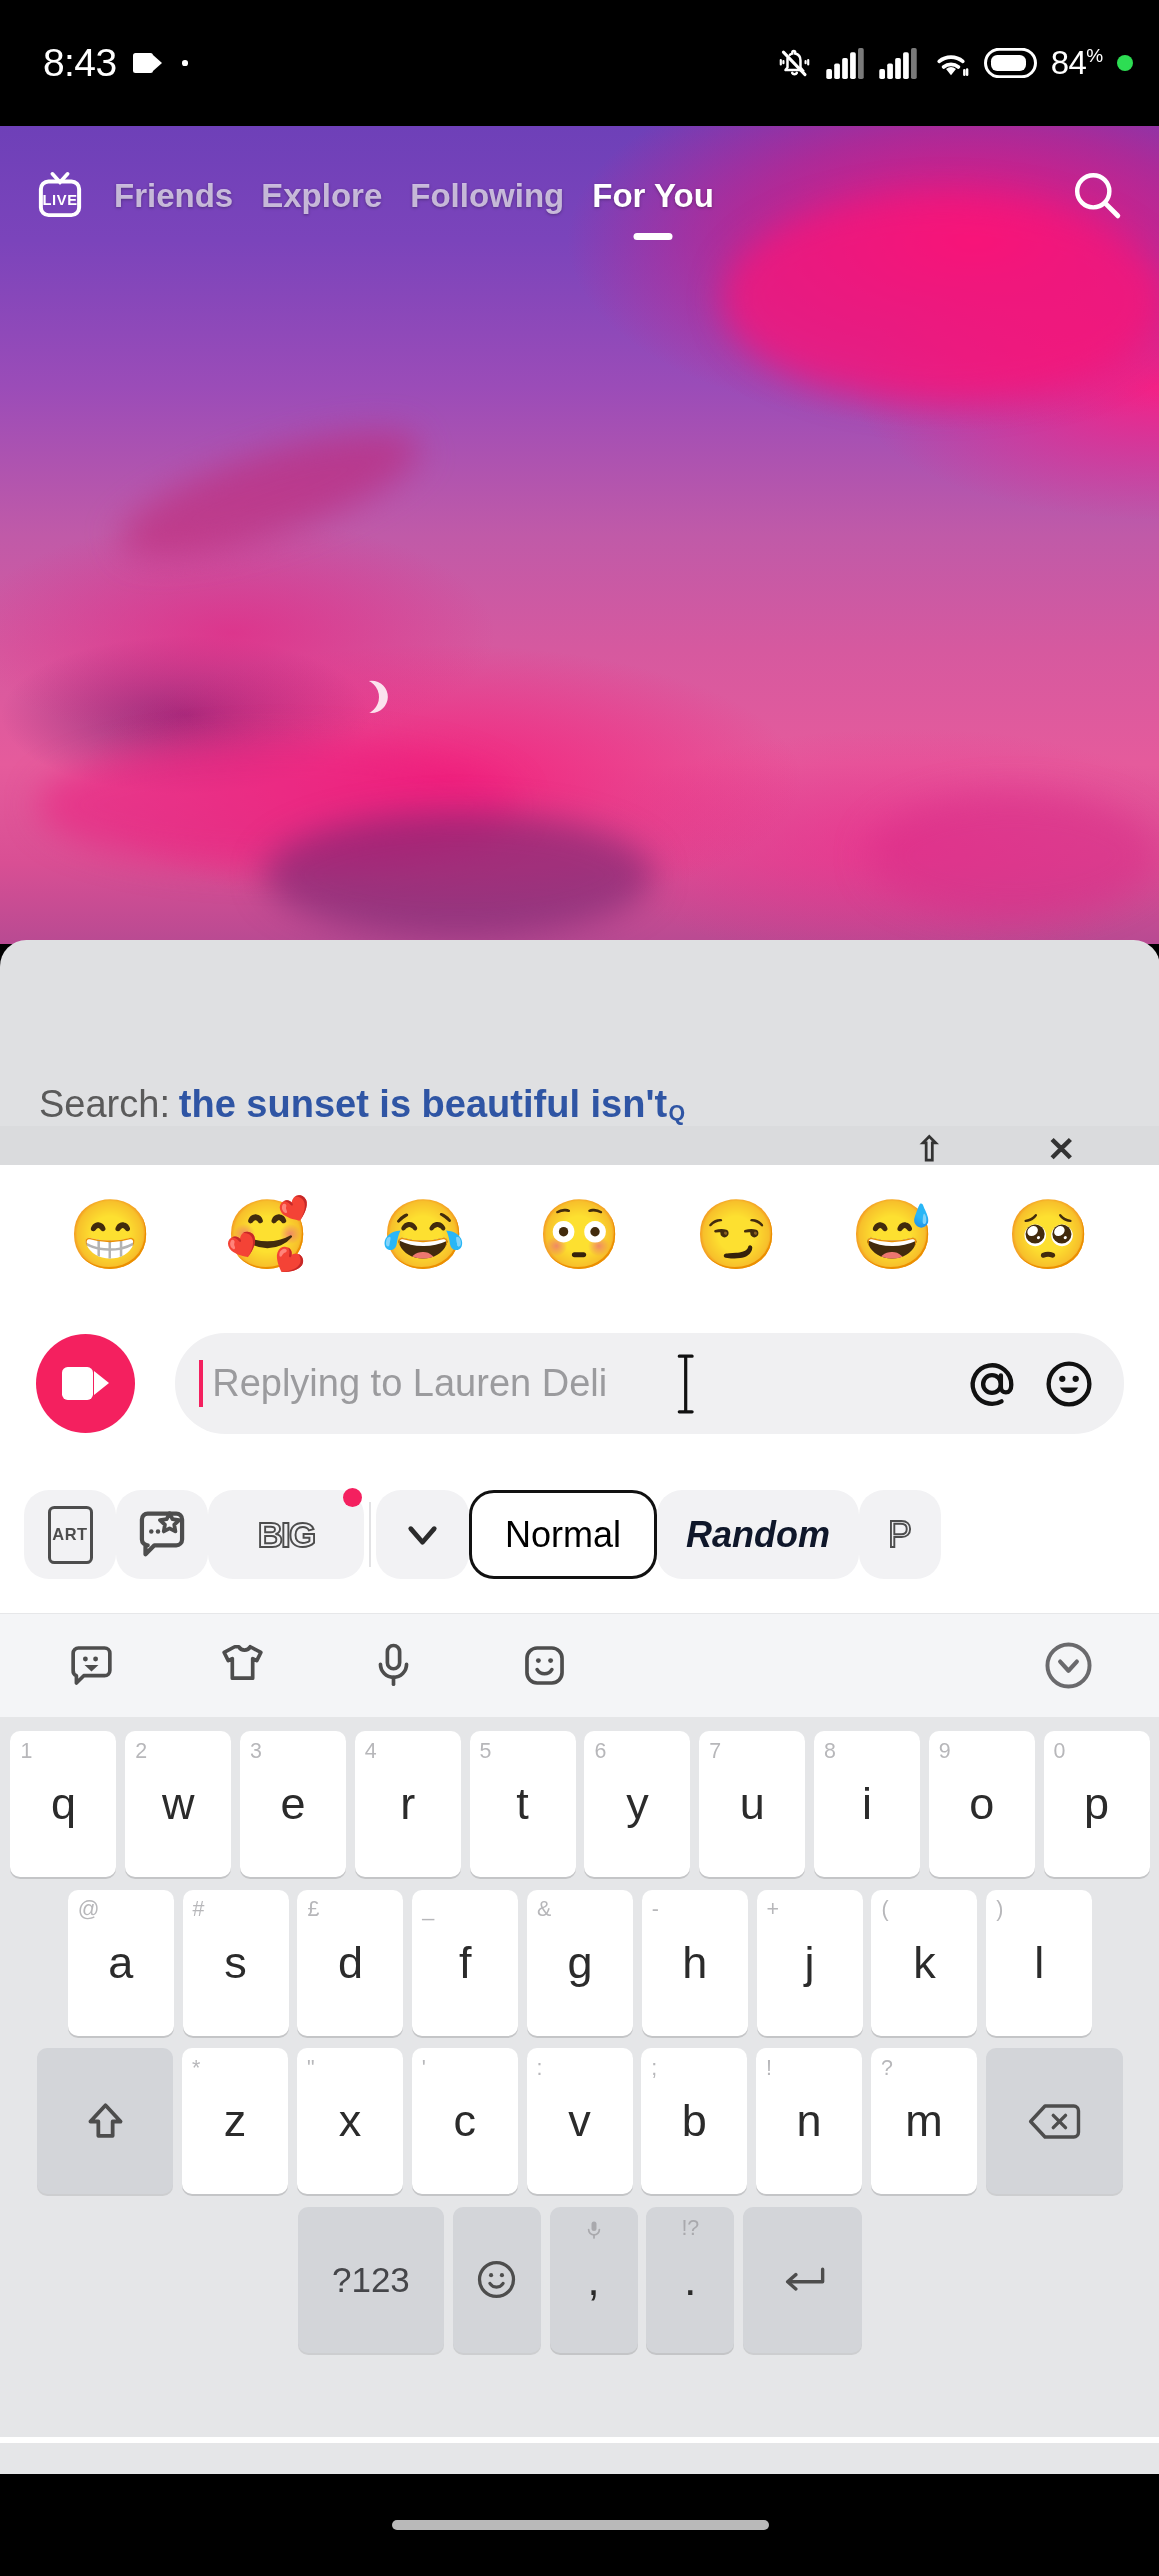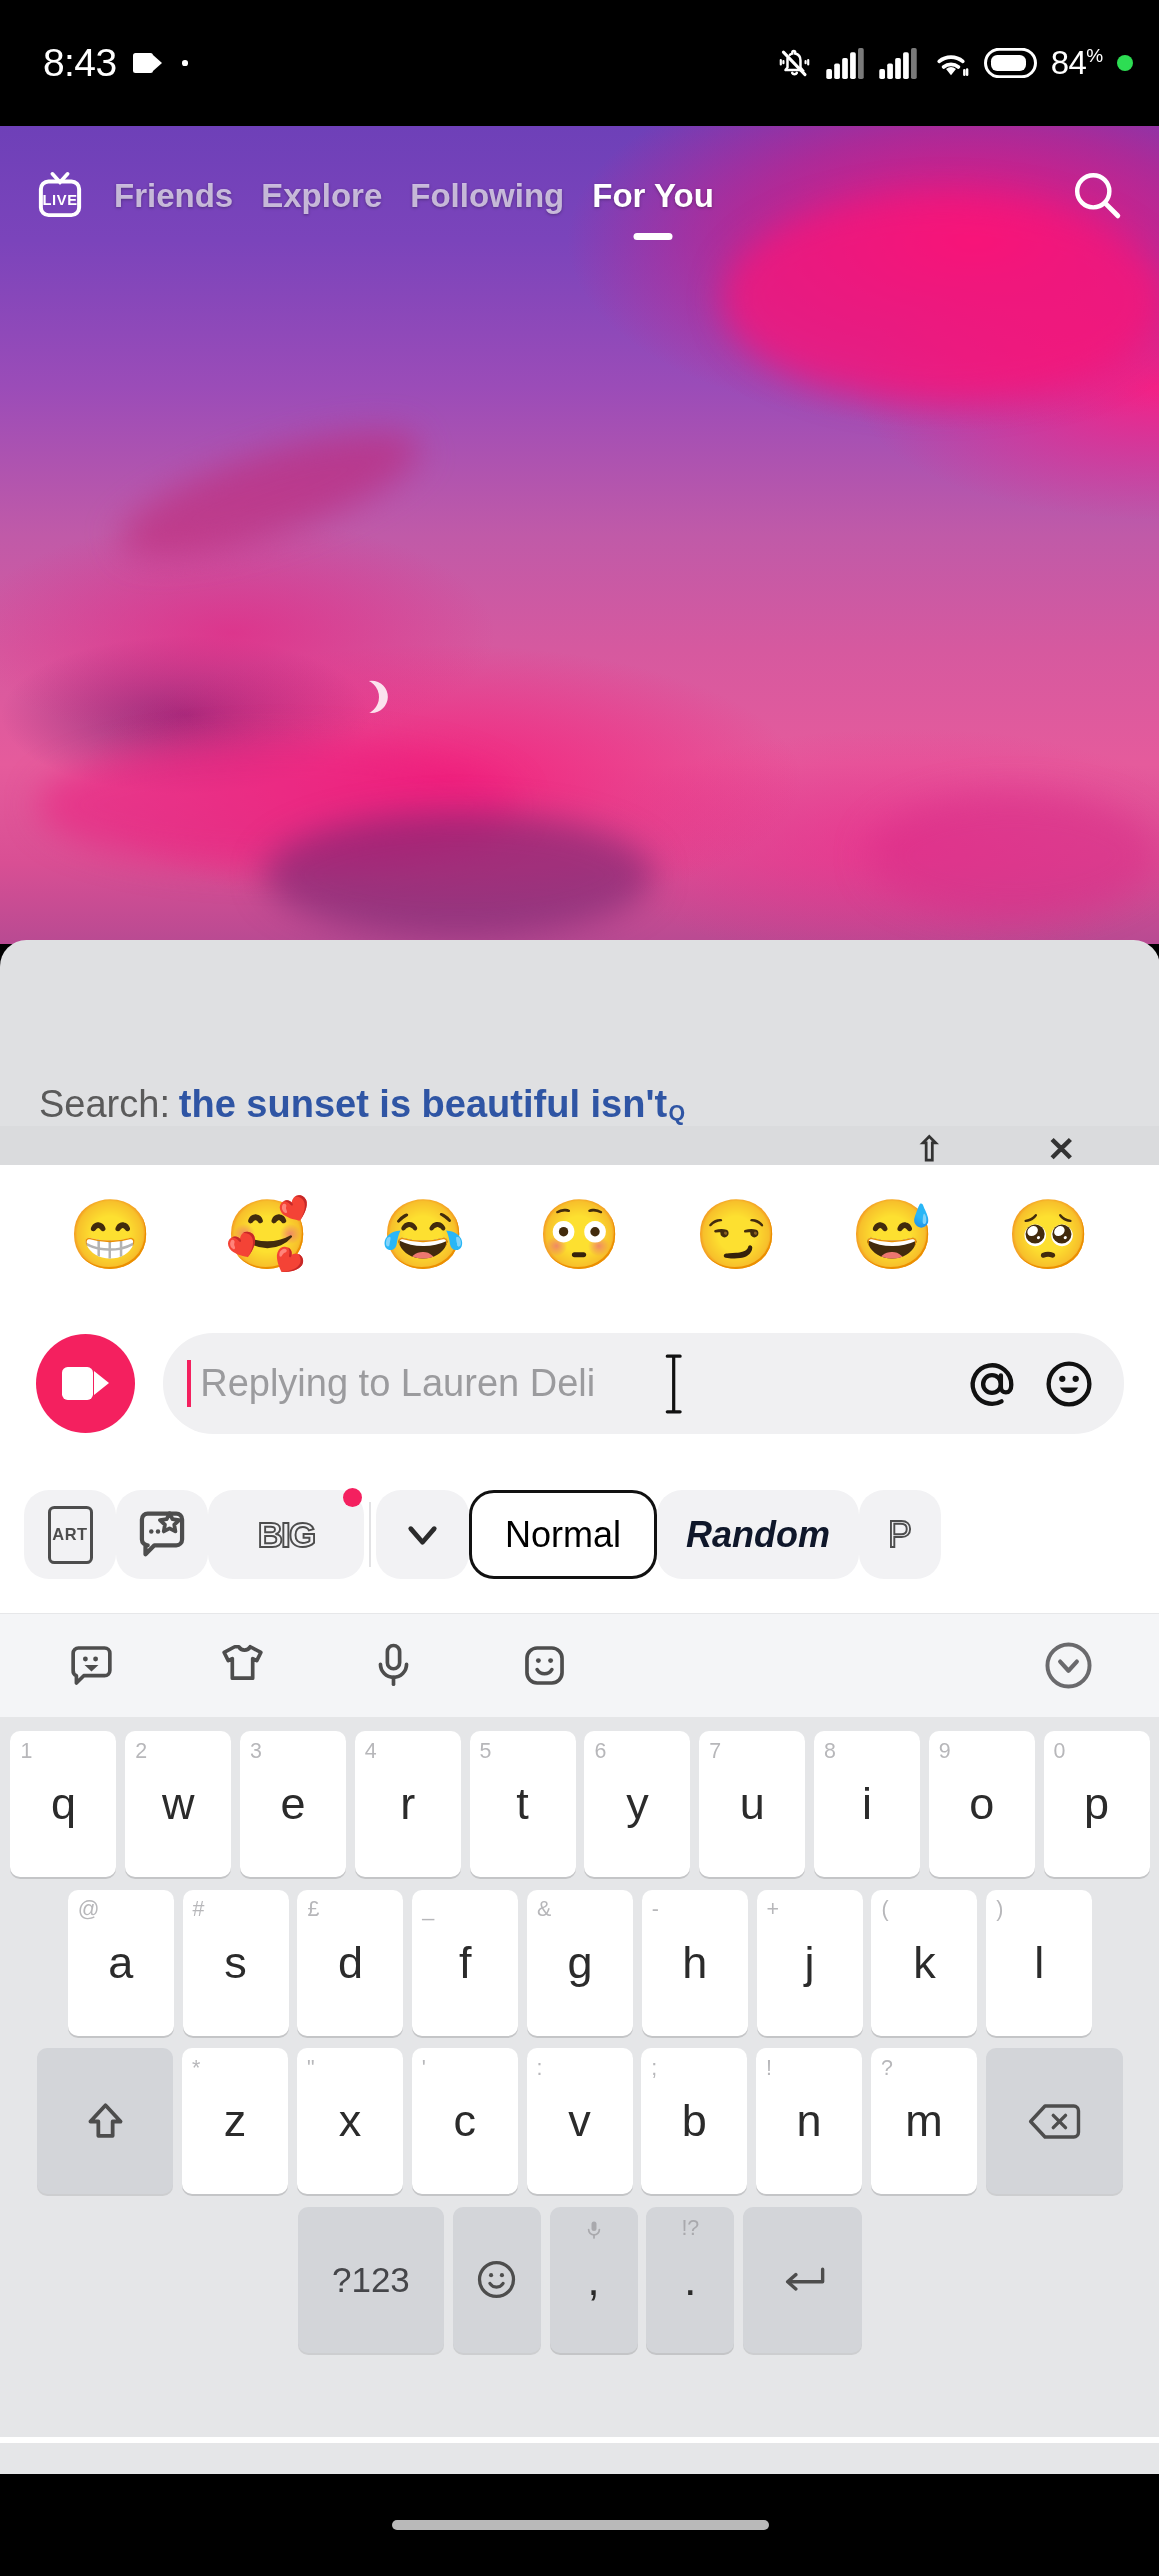--- a/index.html
+++ b/index.html
@@ -96,21 +96,21 @@
   .emoji-row{
     position:absolute; top:1182px; left:0; width:1160px; height:104px;
     display:flex; align-items:center; justify-content:space-around;
     padding:0 33px; z-index:30;
   }
   .emoji-row span{font-size:68px; line-height:1;}
 
   
   .replybar{
     position:absolute; top:1305px; left:0; width:1160px; height:157px;
-    display:flex; align-items:center; padding:0 36px; gap:28px; z-index:30;
+    display:flex; align-items:center; padding:0 36px; gap:40px; z-index:30;
   }
   .cam-btn{
     width:99px;height:99px;border-radius:50%;background:#f4205f;
     display:flex;align-items:center;justify-content:center;flex:0 0 auto;
   }
   .cam-glyph{width:47px;height:33px;position:relative;}
   .cam-glyph i{position:absolute;left:0;top:0;width:31px;height:33px;background:#fff;border-radius:5.7px;}
   .cam-glyph b{position:absolute;right:0;top:4.4px;width:0;height:0;border-top:12px solid transparent;border-bottom:12px solid transparent;border-left:15px solid #fff;}
   .inputwrap{
     flex:1; height:101px; background:#f0f0f2; border-radius:50px;

